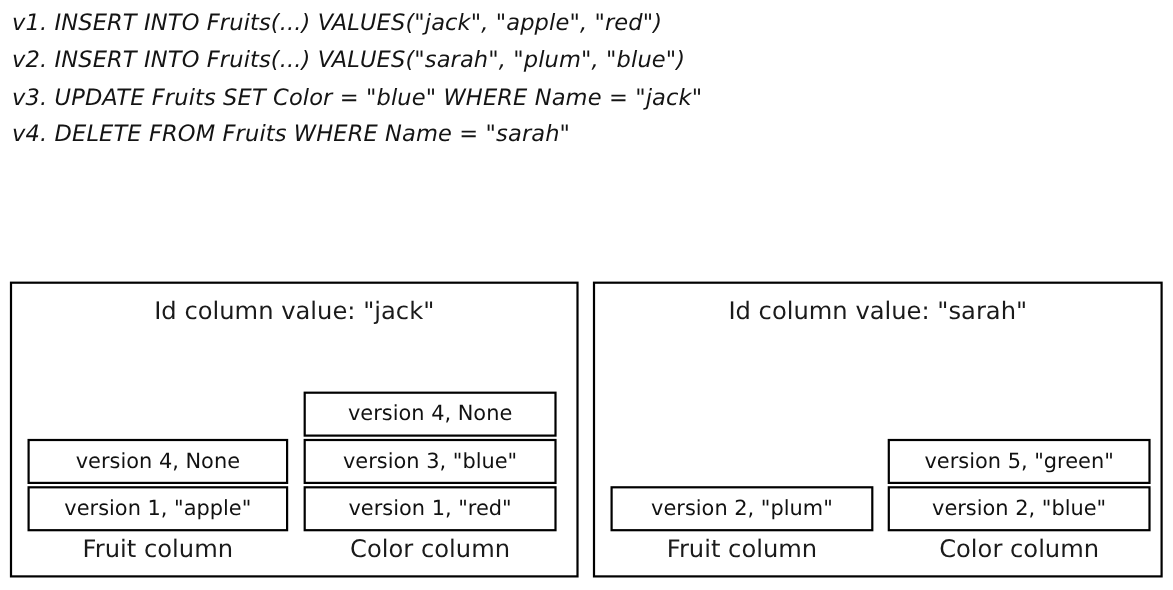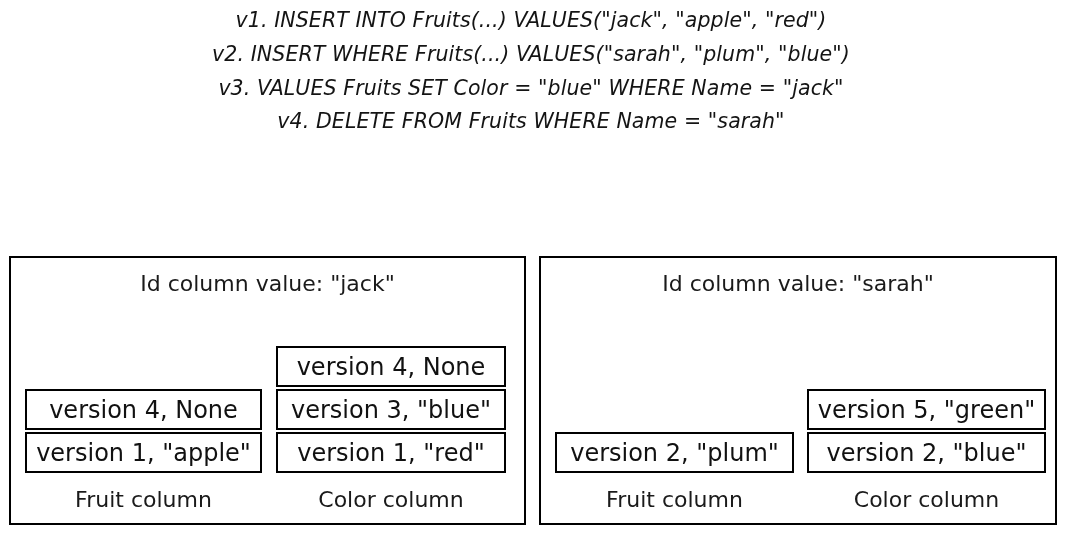--- a/index.html
+++ b/index.html
@@ -25,21 +25,20 @@
   }
   .sql-line {
     font-family: "DejaVu Sans", sans-serif;
     font-size: 20.5px;
     font-style: italic;
     font-weight: 500;
     letter-spacing: 0.1px;
     line-height: 33.8px;
     white-space: pre;
     color: #141414;
-    text-align: center;
   }
 
   
   #diagrams {
     position: absolute;
     left: 0;
     top: 0;
     width: 1066px;
     height: 536px;
   }
@@ -67,57 +66,57 @@
   .column-group {
     position: absolute;
     bottom: 8px;
   }
   .col-label {
     text-align: center;
     font-size: 22px;
     line-height: 30px;
     color: #1a1a1a;
     white-space: pre;
-    padding-top: 12px;
+    padding-top: 2px;
   }
   .cells {
     display: flex;
     flex-direction: column;
     justify-content: flex-end;
   }
   .cell {
     border: 2px solid #000000;
     box-sizing: border-box;
     background: #ffffff;
     height: 41px;
     margin-top: 2px;
     display: flex;
     align-items: center;
     justify-content: center;
-    font-size: 24px;
+    font-size: 19px;
     line-height: 1;
     color: #111111;
     white-space: pre;
   }
   .cell:first-child { margin-top: 0; }
 
   
   #row-box-0 .col-fruit { left: 14px;  width: 237px; }
   #row-box-0 .col-color { left: 265px; width: 230px; }
   
   #row-box-1 .col-fruit { left: 14px;  width: 239px; }
   #row-box-1 .col-color { left: 266px; width: 239px; }
 </style>
 </head>
 <body>
 
 <div id="sql-log">
   <div class="sql-line">v1. INSERT INTO Fruits(...) VALUES("jack", "apple", "red")</div>
-  <div class="sql-line">v2. INSERT WHERE Fruits(...) VALUES("sarah", "plum", "blue")</div>
-  <div class="sql-line">v3. VALUES Fruits SET Color = "blue" WHERE Name = "jack"</div>
+  <div class="sql-line">v2. INSERT INTO Fruits(...) VALUES("sarah", "plum", "blue")</div>
+  <div class="sql-line">v3. UPDATE Fruits SET Color = "blue" WHERE Name = "jack"</div>
   <div class="sql-line">v4. DELETE FROM Fruits WHERE Name = "sarah"</div>
 </div>
 
 <div id="diagrams">
 
   <div class="row-box" id="row-box-0">
     <div class="row-title">Id column value: "jack"</div>
 
     <div class="column-group col-fruit">
       <div class="cells">

